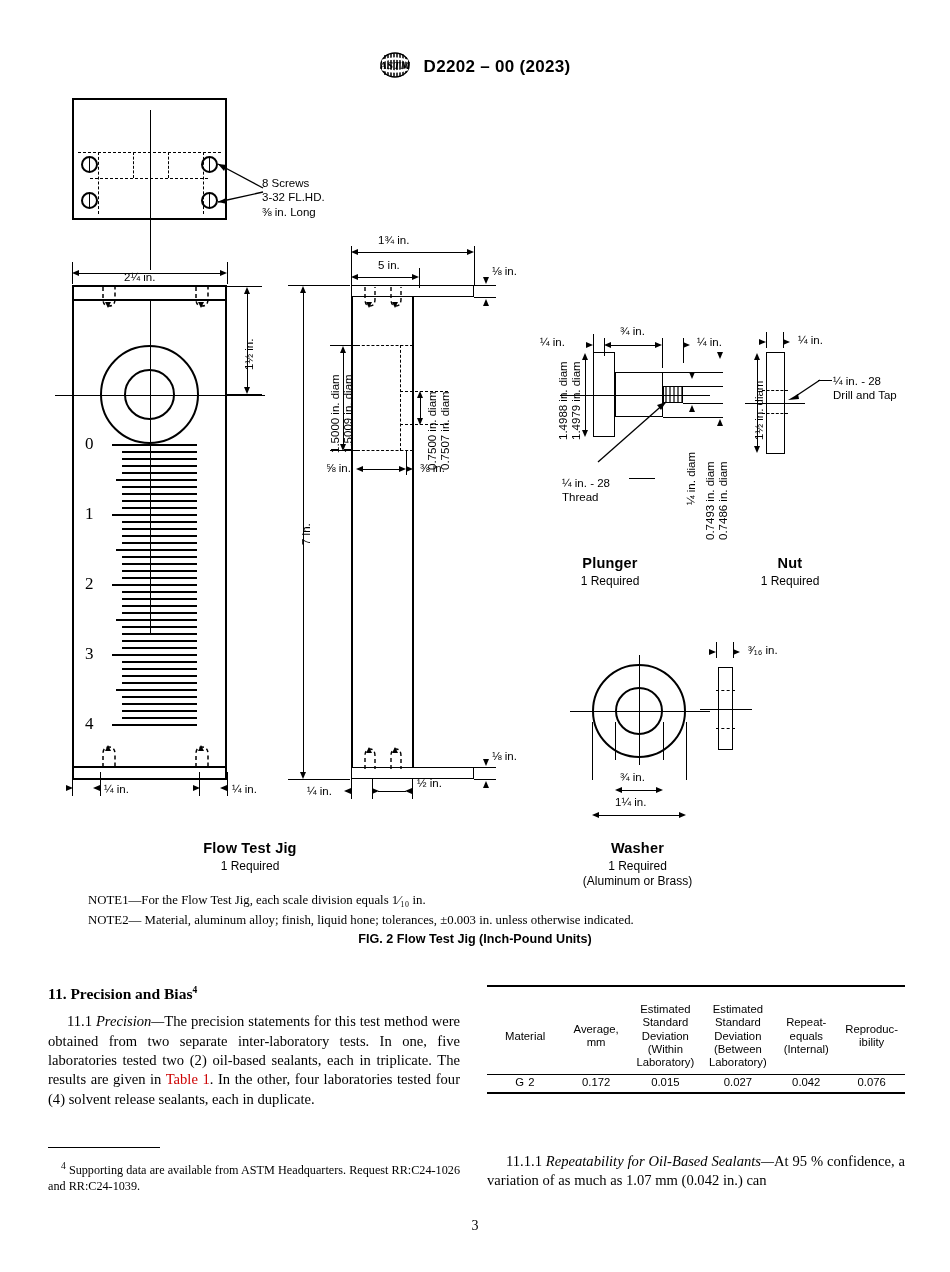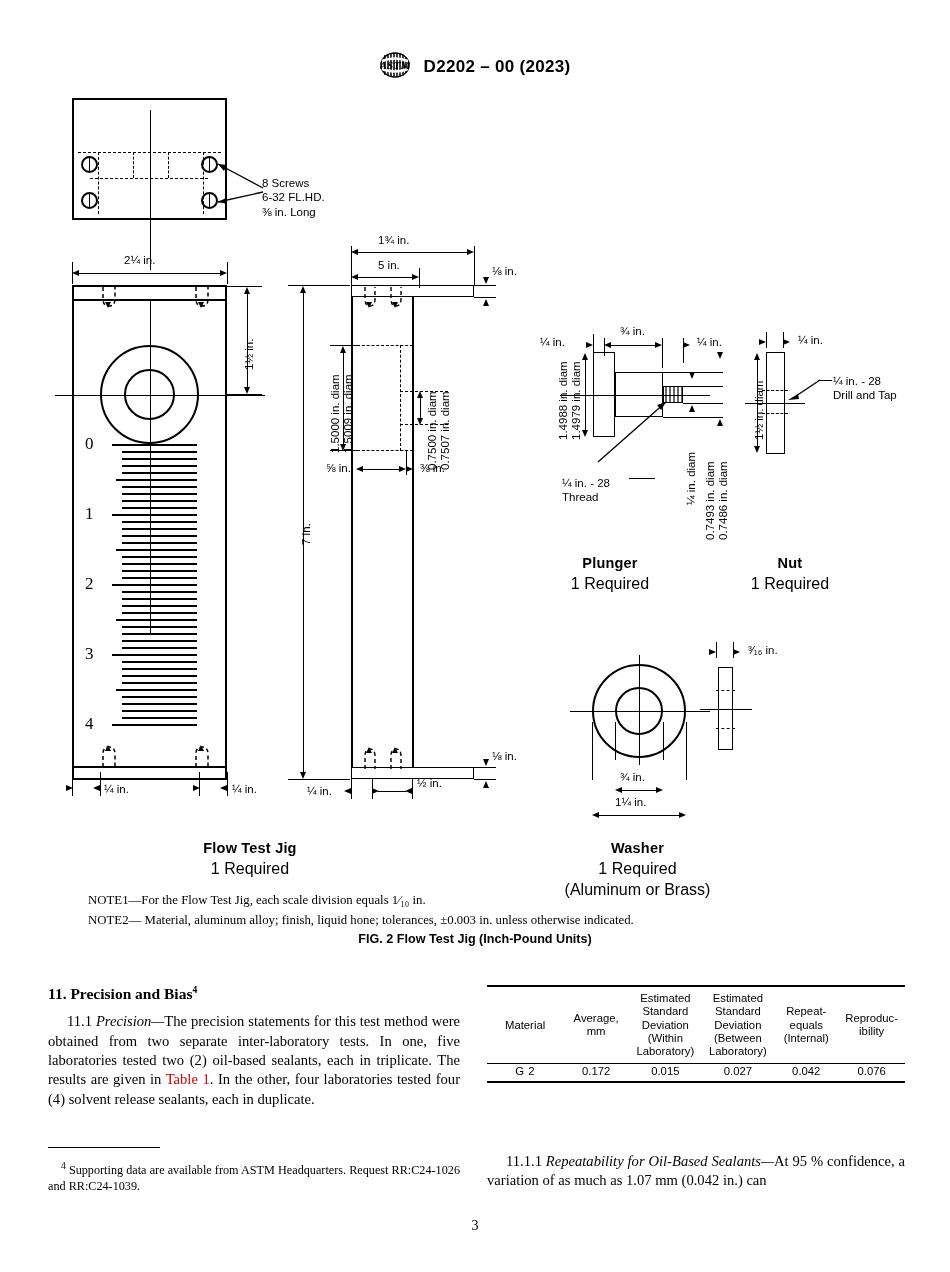--- a/index.html
+++ b/index.html
@@ -99,21 +99,21 @@
   .partname {
     position: absolute;
     text-align: center;
     font-family: "Liberation Sans", sans-serif;
     line-height: 1.3;
   }
   .partname b {
     font-size: 14.5px;
     letter-spacing: .2px;
   }
-  .partname span { font-size: 16px; display: block; }
+  .partname span { font-size: 12px; display: block; }
 
   .num {
     position: absolute;
     font-family: "Liberation Serif", serif;
     font-size: 17px;
   }
 
   
   .ar-l, .ar-r, .ar-u, .ar-d {
     position: absolute;
@@ -199,21 +199,21 @@
     font-weight: normal;
     text-align: center;
     vertical-align: middle;
     padding: 2px 1px 4px 1px;
     line-height: 1.18;
   }
   table.data td {
     text-align: center;
     padding: 1.5px 1px;
   }
-  table.data tr.hdr-row th { border-top: 2px solid #000; border-bottom: 1px solid #000; padding-top: 5px; }
+  table.data tr.hdr-row th { border-top: 2px solid #000; border-bottom: 1px solid #000; padding-top: 16px; }
   table.data tr.first-data td { padding-top: 3px; }
   table.data tr.last-data td { border-bottom: 2px solid #000; padding-bottom: 4px; }
   td.matcell { letter-spacing: .5px; }
 
   .pageno {
     position: absolute;
     width: 950px;
     text-align: center;
     font-family: "Liberation Serif", serif;
     font-size: 14px;
@@ -269,25 +269,25 @@
     <div class="ln vln" style="left:209px;top:193px;height:15px;"></div>
 
     <svg class="dwg" style="left:215px;top:150px;width:70px;height:70px;">
       <line x1="3" y1="14" x2="48" y2="38" stroke="#000" stroke-width="1.3"></line>
       <line x1="3" y1="52" x2="48" y2="42" stroke="#000" stroke-width="1.3"></line>
       <polygon points="3,14 12,15 9,21" fill="#000"></polygon>
       <polygon points="3,52 11,48 12,54" fill="#000"></polygon>
     </svg>
     <div class="lbl" style="left:262px;top:176px;">
       <span>8 Screws</span><br>
-      <span>6-32 FL.HD.</span><br>
+      <span>3-32 FL.HD.</span><br>
       <span>⅜ in. Long</span>
     </div>
 
-    <div class="lbl" style="left:124px;top:253px;text-align:right;">2¼ in.</div>
+    <div class="lbl" style="left:124px;top:270px;text-align:right;">2¼ in.</div>
     <div class="ln hln" style="left:76px;top:273px;width:147px;"></div>
     <div class="ar-l" style="left:72px;top:269.5px;"></div>
     <div class="ar-r" style="left:220px;top:269.5px;"></div>
     <div class="ln vln" style="left:72px;top:262px;height:22px;"></div>
     <div class="ln vln" style="left:227px;top:262px;height:22px;"></div>
 
     <div class="box" style="left:72px;top:285px;width:155px;height:495px;"></div>
 
     <div class="ln hln" style="left:74px;top:299px;width:151px;height:2px;"></div>
 

